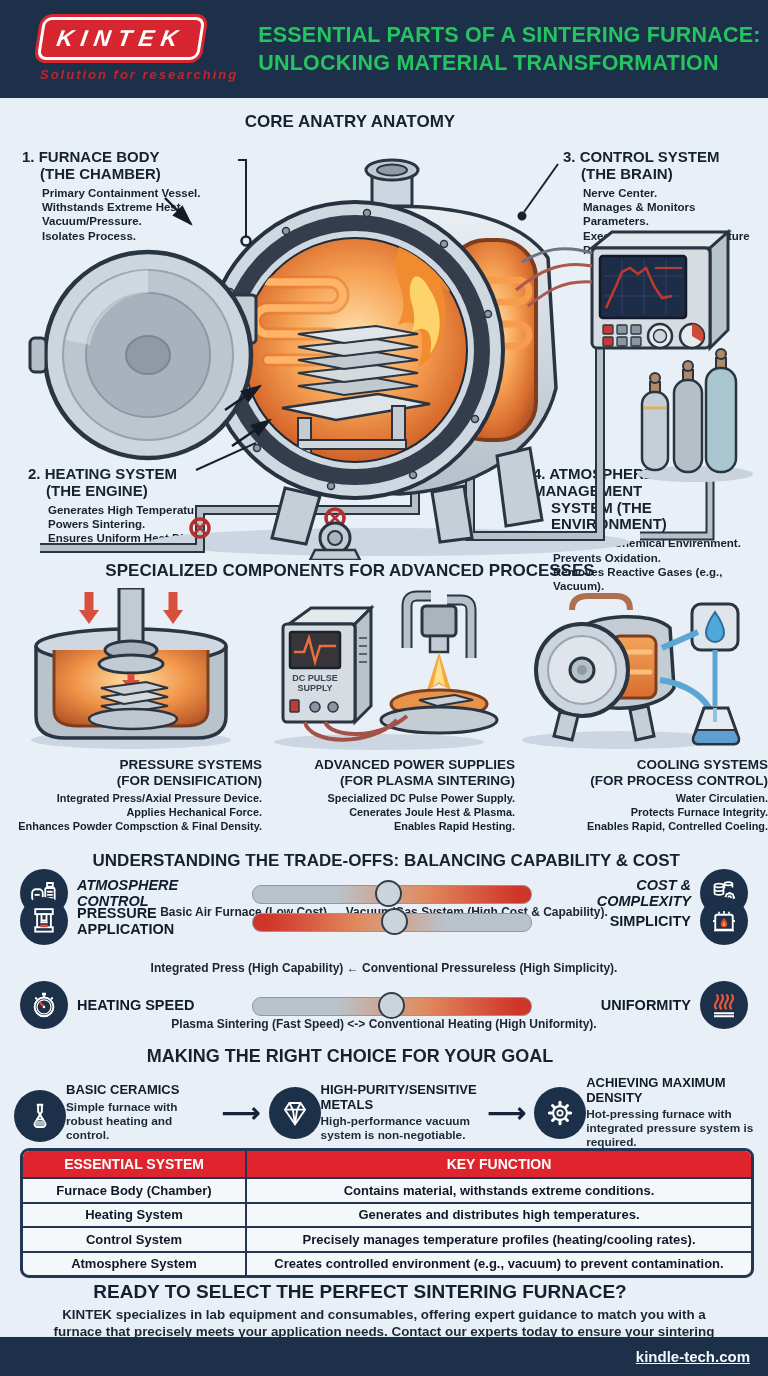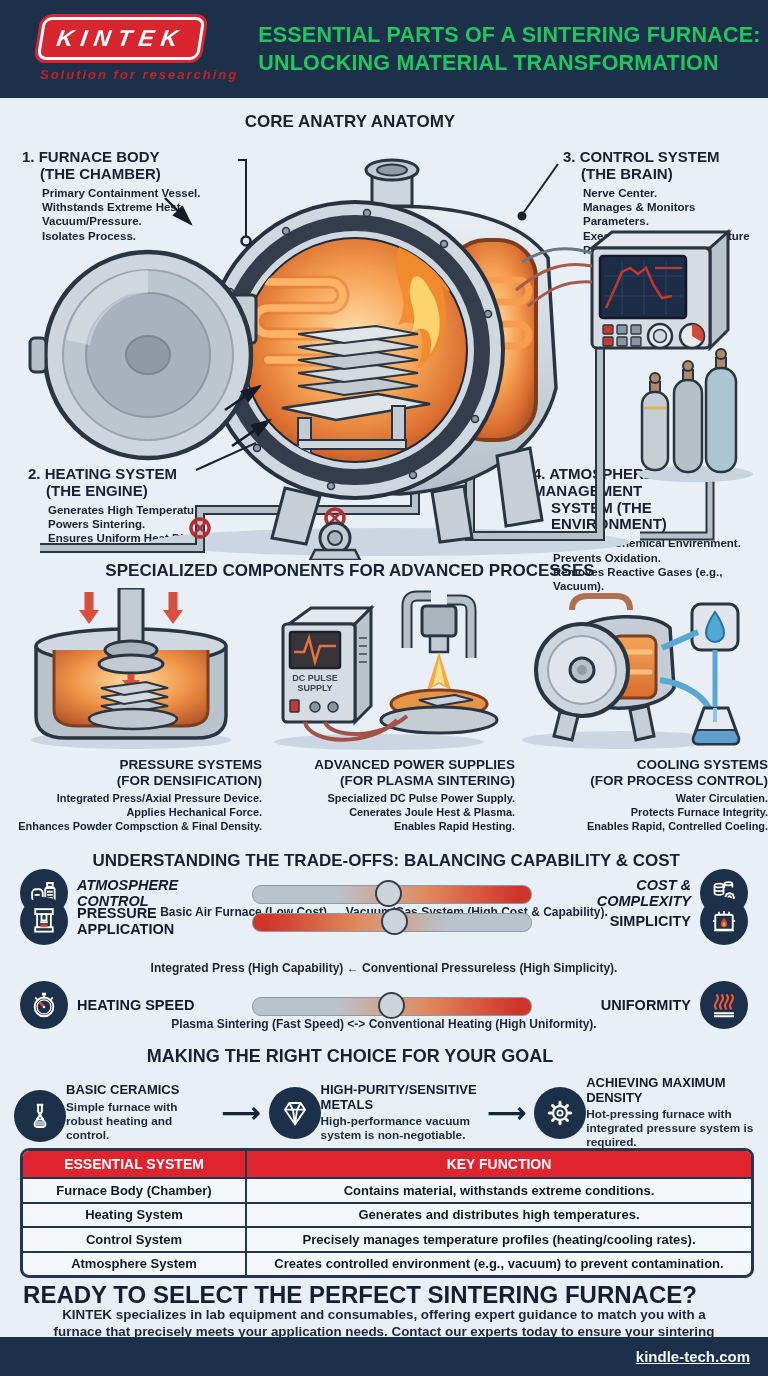--- a/index.html
+++ b/index.html
@@ -40,21 +40,21 @@
   .cicon{width:52px;height:52px;border-radius:50%;background:#1d3049;flex:0 0 auto;display:flex;align-items:center;justify-content:center;}
   .ctitle{font-weight:bold;font-size:13px;line-height:1.12;color:#101c2b;}
   .cdesc{font-size:11.8px;font-weight:bold;line-height:1.2;color:#1c2939;margin-top:2px;}
   .carrow{font-size:27px;font-weight:bold;color:#16243a;padding:0 8px;flex:0 0 auto;}
   
   .ktable{position:absolute;top:1148px;left:20px;width:728px;border:3px solid #253652;border-radius:9px;overflow:hidden;display:grid;grid-template-columns:30.5% 69.5%;grid-template-rows:26px 24.5px 24.5px 24.5px 24.5px;background:#f4f8fb;}
   .kc{display:flex;align-items:center;justify-content:center;font-size:13px;font-weight:bold;color:#101826;border-top:2px solid #253652;}
   .kc.h{background:#e0242e;color:#fff;font-size:14px;border-top:none;}
   .kc.c2{border-left:2px solid #253652;}
   
-  .cta-title{position:absolute;top:1281px;left:0;width:720px;text-align:center;font-weight:bold;font-size:24px;color:#14202f;}
+  .cta-title{position:absolute;top:1281px;left:0;width:720px;text-align:center;font-weight:bold;font-size:19px;color:#14202f;}
   .cta-text{position:absolute;top:1306px;left:44px;width:680px;text-align:center;font-size:13.4px;font-weight:bold;line-height:1.3;color:#1b2736;}
   .botbar{position:absolute;top:1337px;left:0;width:768px;height:39px;background:#1d3049;display:flex;align-items:center;justify-content:flex-end;}
   .site{color:#f2f7fa;font-size:15px;font-weight:bold;text-decoration:underline;margin-right:18px;cursor:pointer;}
 </style>
 </head>
 <body>
 
 <div class="page">
 
   <div class="hdr">

